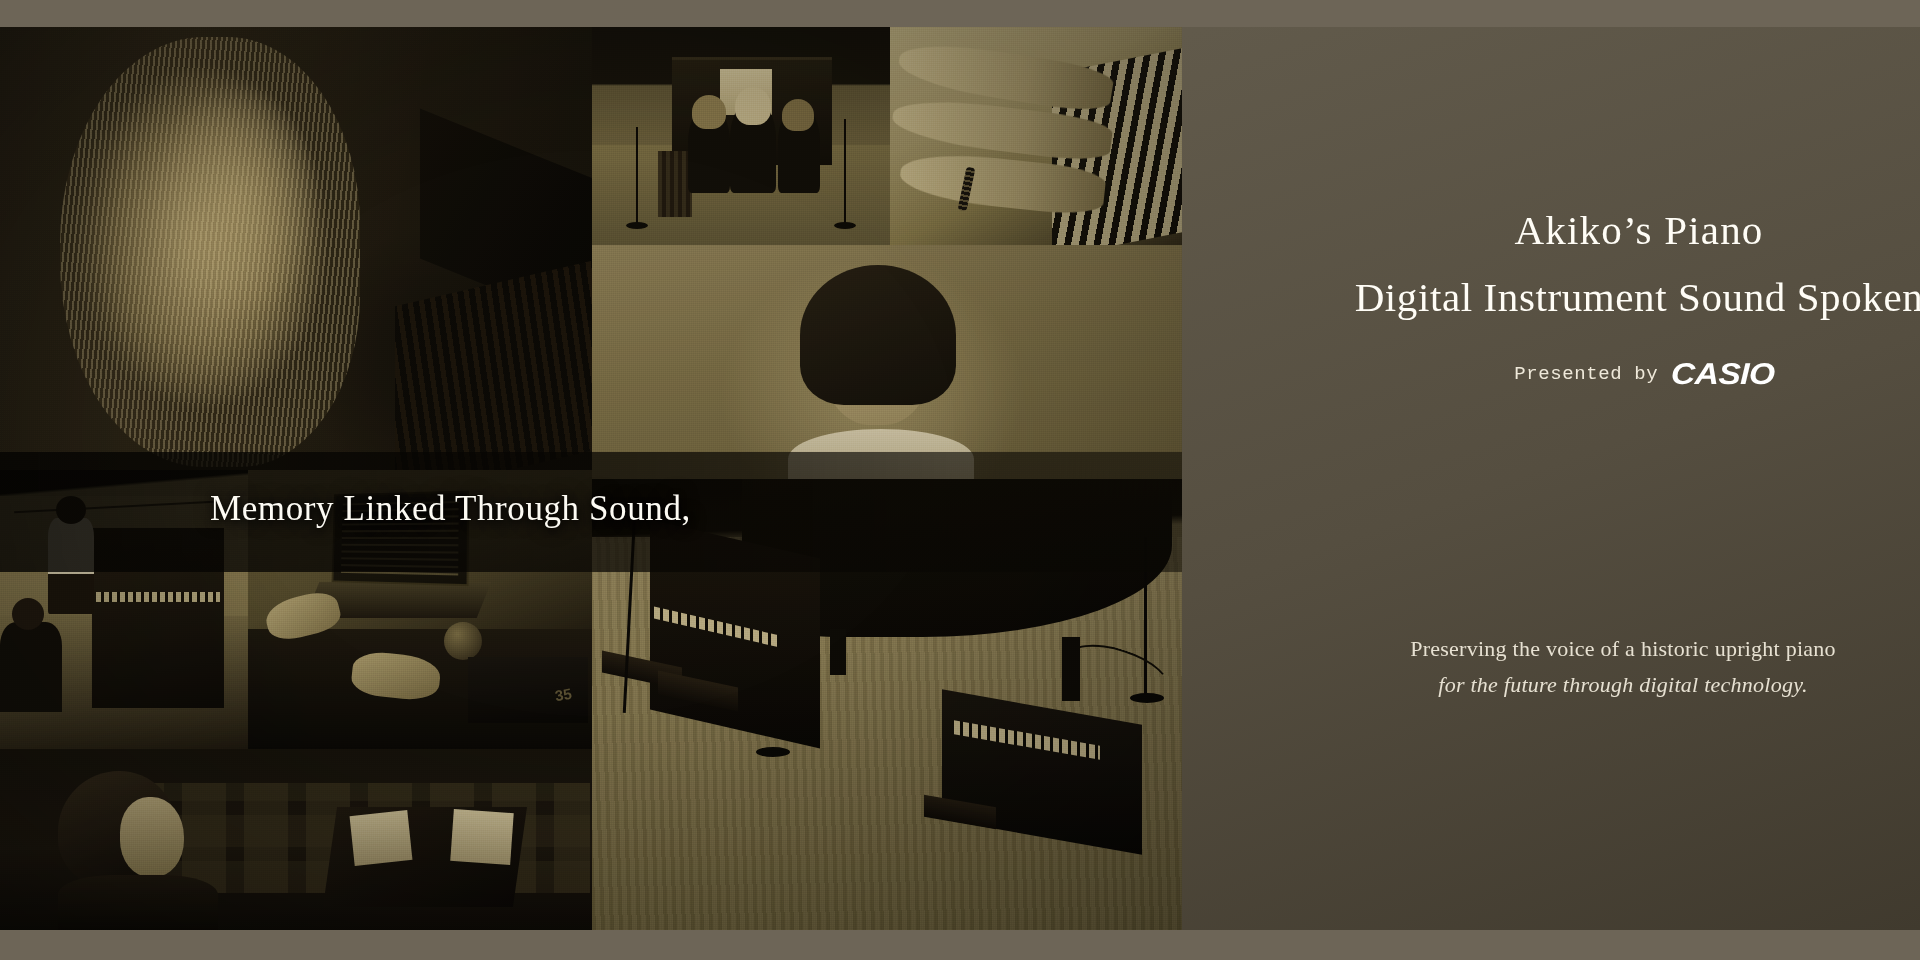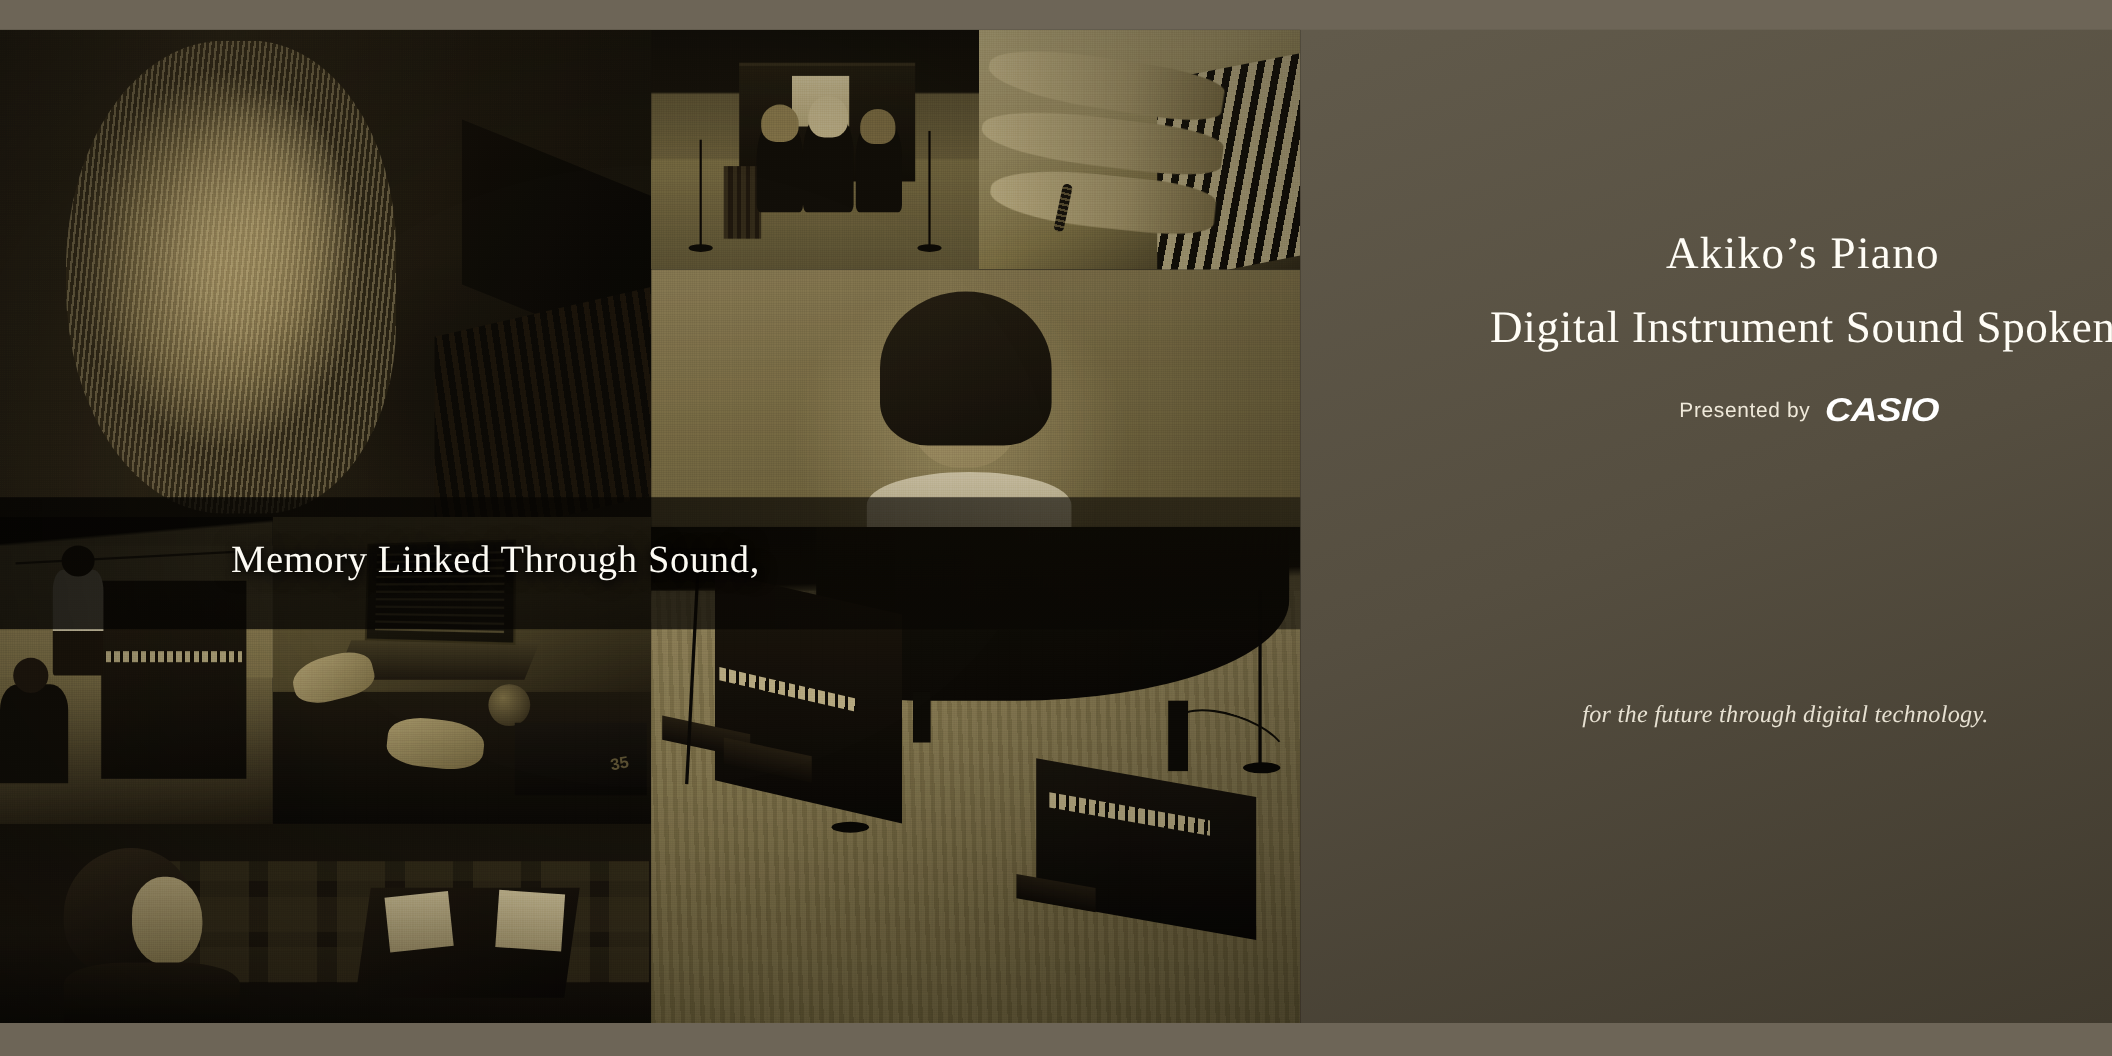--- a/index.html
+++ b/index.html
@@ -322,21 +322,21 @@
   }
   .title-2 {
     color:#fffdf6; font-family:"Liberation Serif", serif;
     font-size:41px; letter-spacing:.6px; line-height:1.25; margin-top:16px;
   }
   .presented {
     margin-top:33px;
     display:flex; align-items:center; justify-content:center; gap:13px;
   }
   .presented .by {
-    color:#efe9da; font-family:Liberation Sans, sans-serif;
+    color:#efe9da; font-family:Liberation Mono, monospace;
     font-size:19px; letter-spacing:.6px;
   }
   .casio-logo {
     color:#ffffff;
     font-family:"Liberation Sans", sans-serif;
     font-weight:700; font-style:italic;
     font-size:30px; letter-spacing:-0.5px;
     transform:scaleX(1.12) skewX(-1deg);
     transform-origin:left center;
   }
@@ -493,18 +493,19 @@
       <div class="title-1">Akiko’s Piano</div>
       <div class="title-2">Digital Instrument Sound Spoken</div>
 
       <div class="presented">
         <span class="by">Presented by</span>
         <span class="casio-logo">CASIO</span>
       </div>
     </div>
 
     <div class="tagline">
+      <span class="tl1">Preserving the voice of a historic upright piano</span>
       <span class="tl2">for the future through digital technology.</span>
     </div>
   </div>
 
   <div class="bar-bottom"></div>
 </div>
 
 </body></html>

